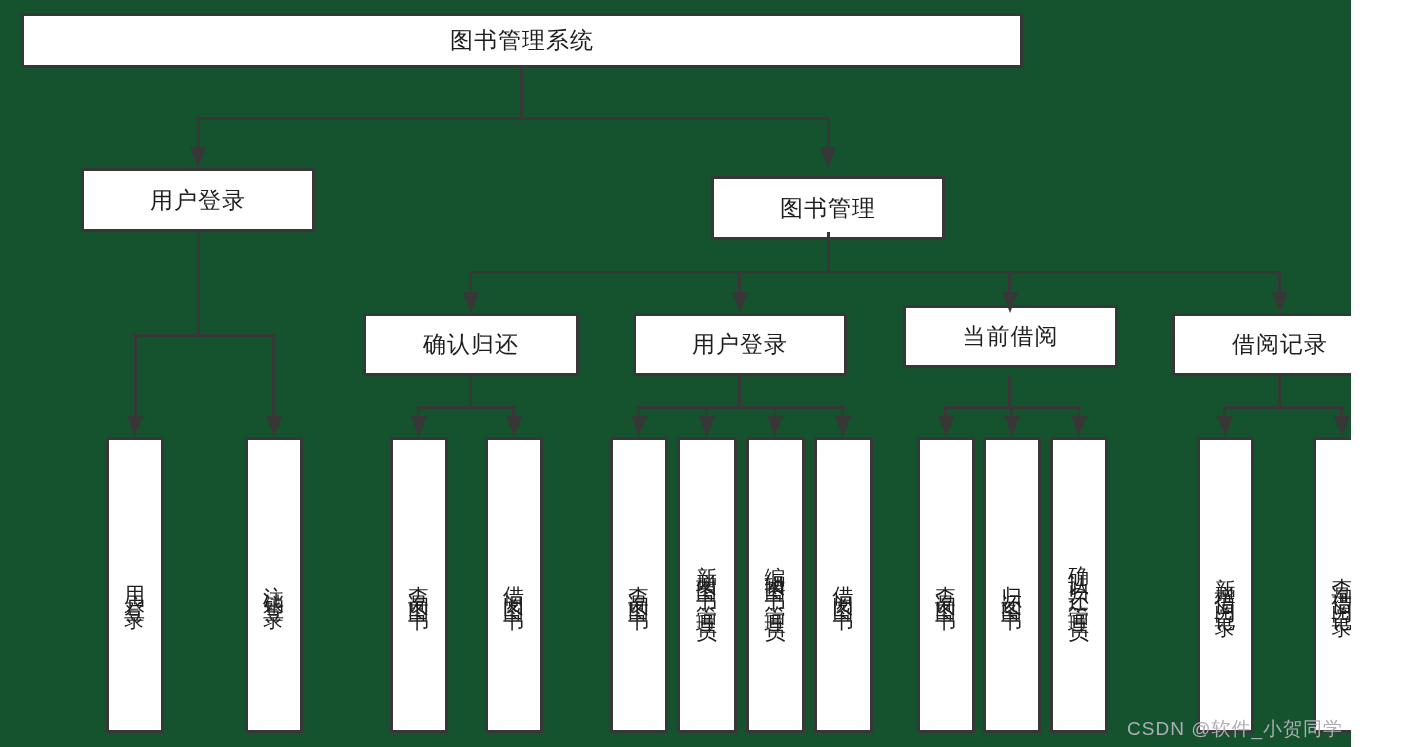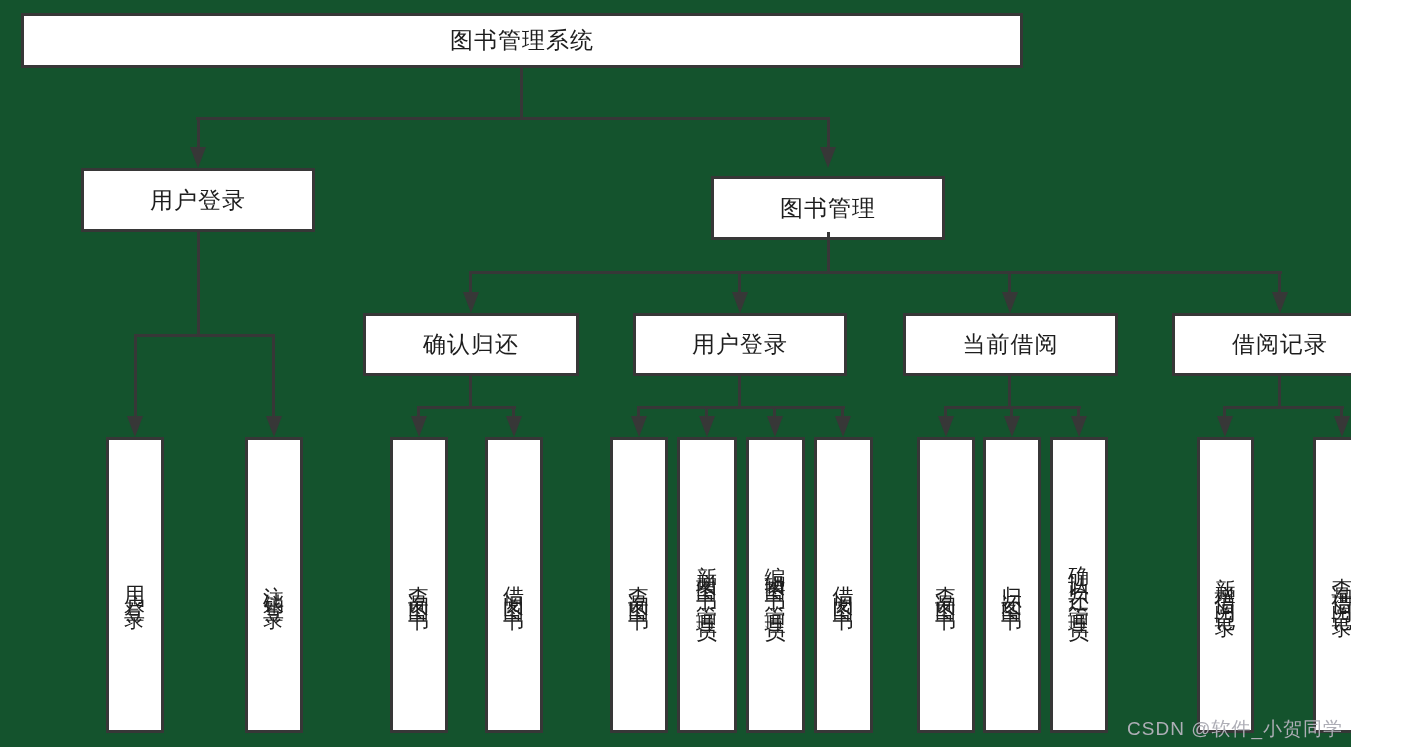--- a/index.html
+++ b/index.html
@@ -49,21 +49,21 @@
 
 <div id="canvas">
 
   <div class="box h-label" style="left:21px;top:13px;width:1002px;height:55px;">图书管理系统</div>
 
   <div class="box h-label" style="left:81px;top:168px;width:234px;height:64px;">用户登录</div>
   <div class="box h-label" style="left:711px;top:176px;width:234px;height:64px;">图书管理</div>
 
   <div class="box h-label" style="left:363px;top:313px;width:216px;height:63px;">确认归还</div>
   <div class="box h-label" style="left:633px;top:313px;width:214px;height:63px;">用户登录</div>
-  <div class="box h-label" style="left:903px;top:313px;width:215px;height:63px;">当前借阅</div>
+  <div class="box h-label" style="left:903px;top:305px;width:215px;height:63px;">当前借阅</div>
   <div class="box h-label" style="left:1172px;top:313px;width:216px;height:63px;">借阅记录</div>
 
   <div class="box v-label" style="left:106px;top:437px;width:58px;height:296px;">用户登录</div>
   <div class="box v-label" style="left:245px;top:437px;width:58px;height:296px;">注销登录</div>
 
   <div class="box v-label" style="left:390px;top:437px;width:58px;height:296px;">查询图书</div>
   <div class="box v-label" style="left:485px;top:437px;width:58px;height:296px;">借阅图书</div>
 
   <div class="box v-label" style="left:610px;top:437px;width:58px;height:296px;">查询图书</div>
   <div class="box v-label" style="left:677px;top:437px;width:60px;height:296px;">新增图书（管理员）</div>

